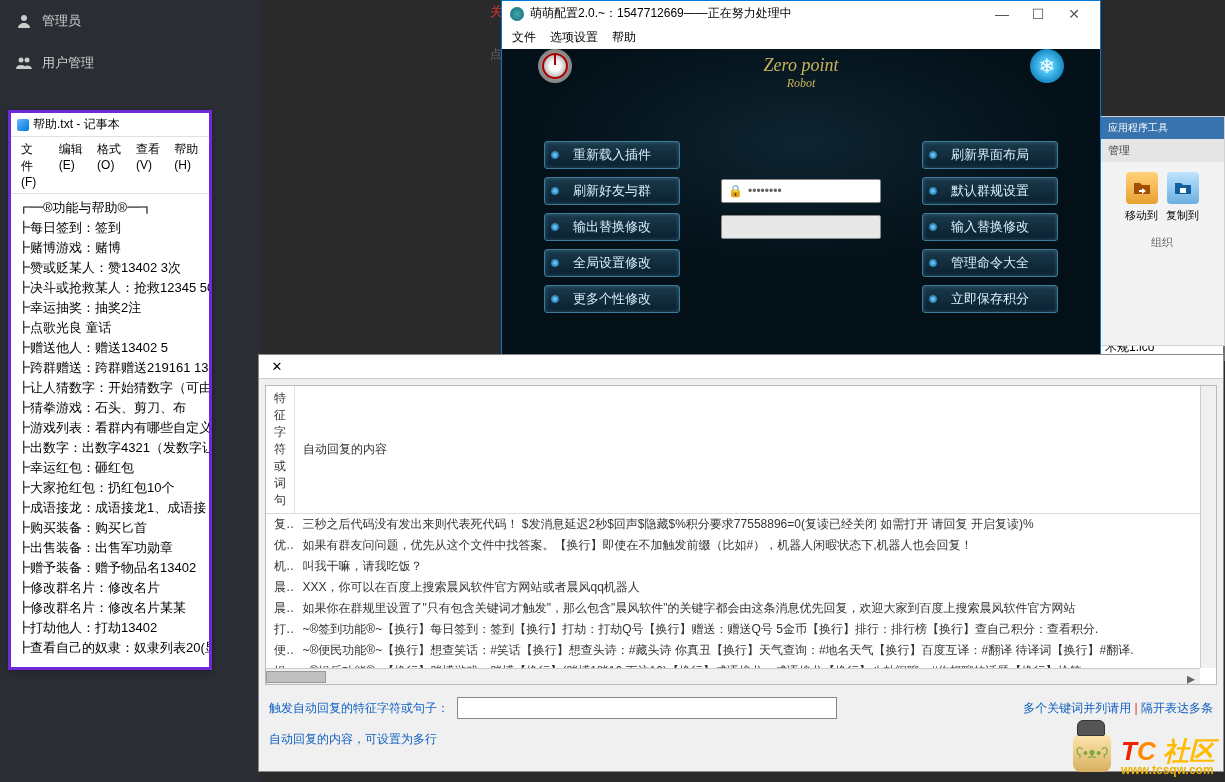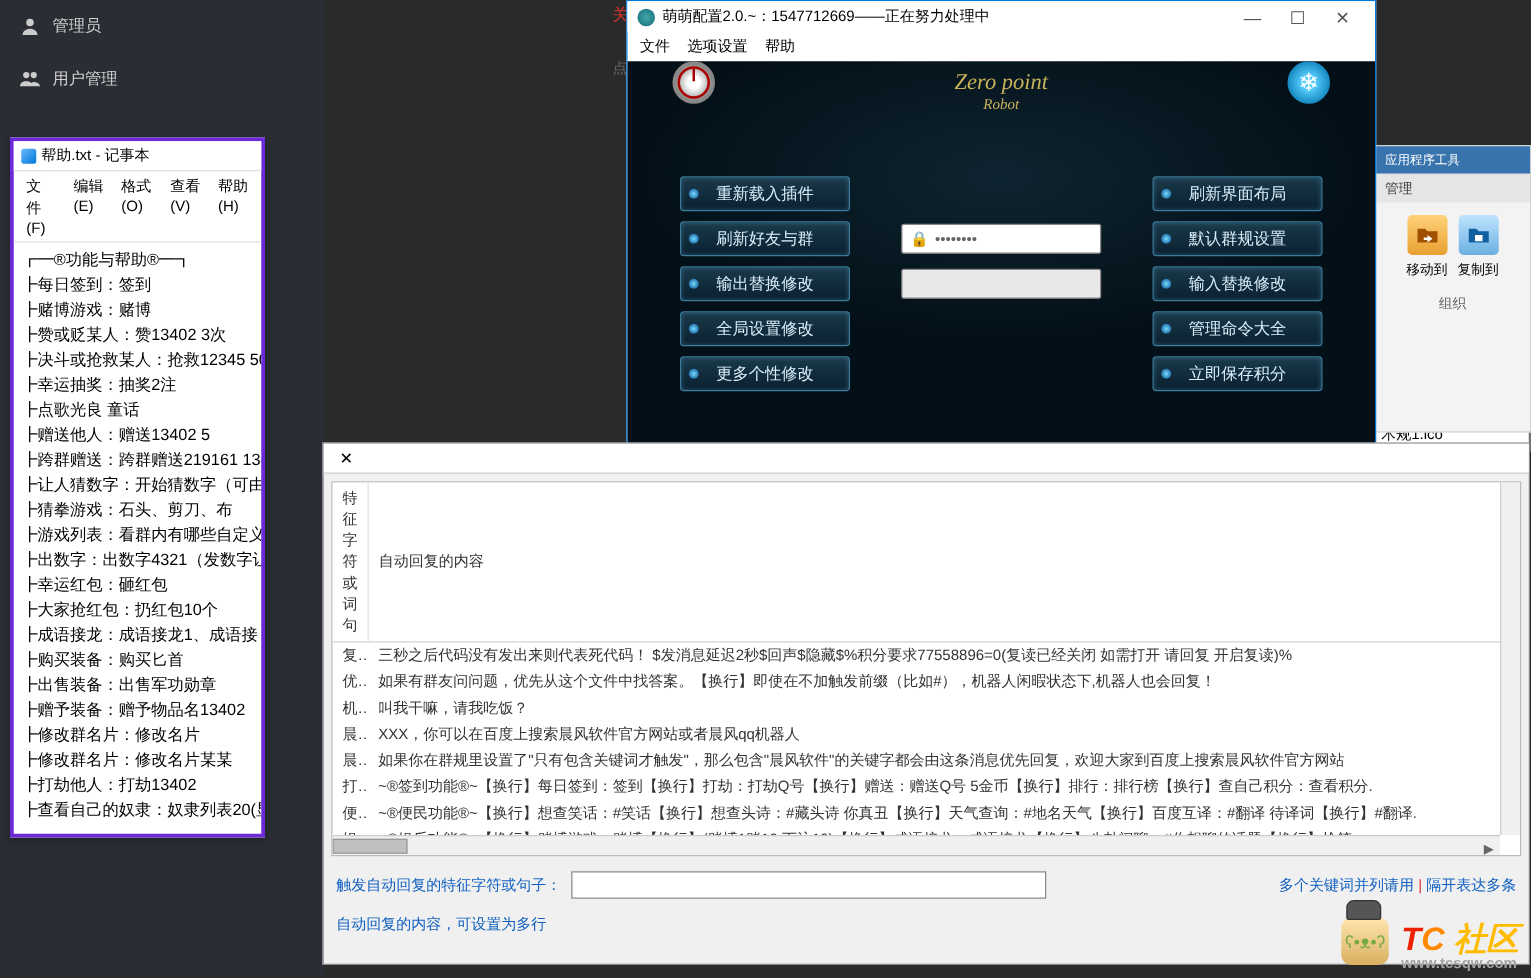--- a/index.html
+++ b/index.html
@@ -83,21 +83,21 @@
 .watermark { position:absolute; right:10px; bottom:6px; z-index:20; display:flex; align-items:flex-end; gap:6px; pointer-events:none; }
 .wm-char { width:46px; height:46px; position:relative; }
 .wm-char::before { content:""; position:absolute; inset:4px; border-radius:8px; background:linear-gradient(#ffe6b0,#d8b060); }
 .wm-char::after { content:"ʕ•ᴥ•ʔ"; position:absolute; inset:0; display:flex; align-items:center; justify-content:center; font-size:14px; color:#7a4; }
 .wm-helmet { position:absolute; top:-10px; left:8px; width:28px; height:16px; border-radius:6px 6px 2px 2px; background:#555; border:1px solid #333; }
 .wm-text { display:flex; flex-direction:column; line-height:1; }
 .wm-tc { font-size:26px; font-weight:900; font-style:italic; }
 .wm-tc .r { color:#e20; }
 .wm-tc .o { color:#f80; }
 .wm-tc .y { color:#fb0; }
-.wm-url { font-size:12px; color:#a3a3a3; font-weight:600; }
+.wm-url { font-size:12px; color:#eab308; font-weight:600; }
 
 
 .behind-txt { position:absolute; left:490px; top:3px; font-size:13px; color:#d33; z-index:1; }
 .behind-txt2 { position:absolute; left:490px; top:46px; font-size:12px; color:#666; z-index:1; }
 </style>
 </head>
 <body>
 
 <div class="sidebar">
   <div class="side-item">

